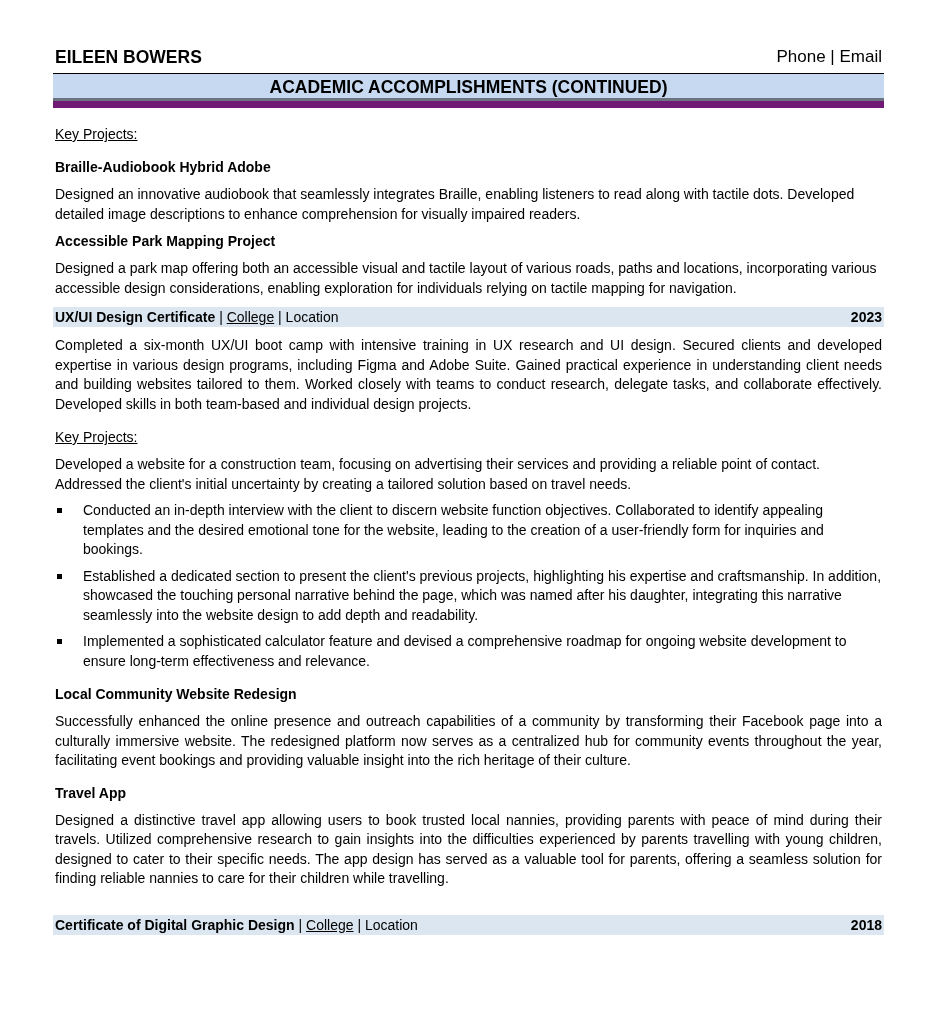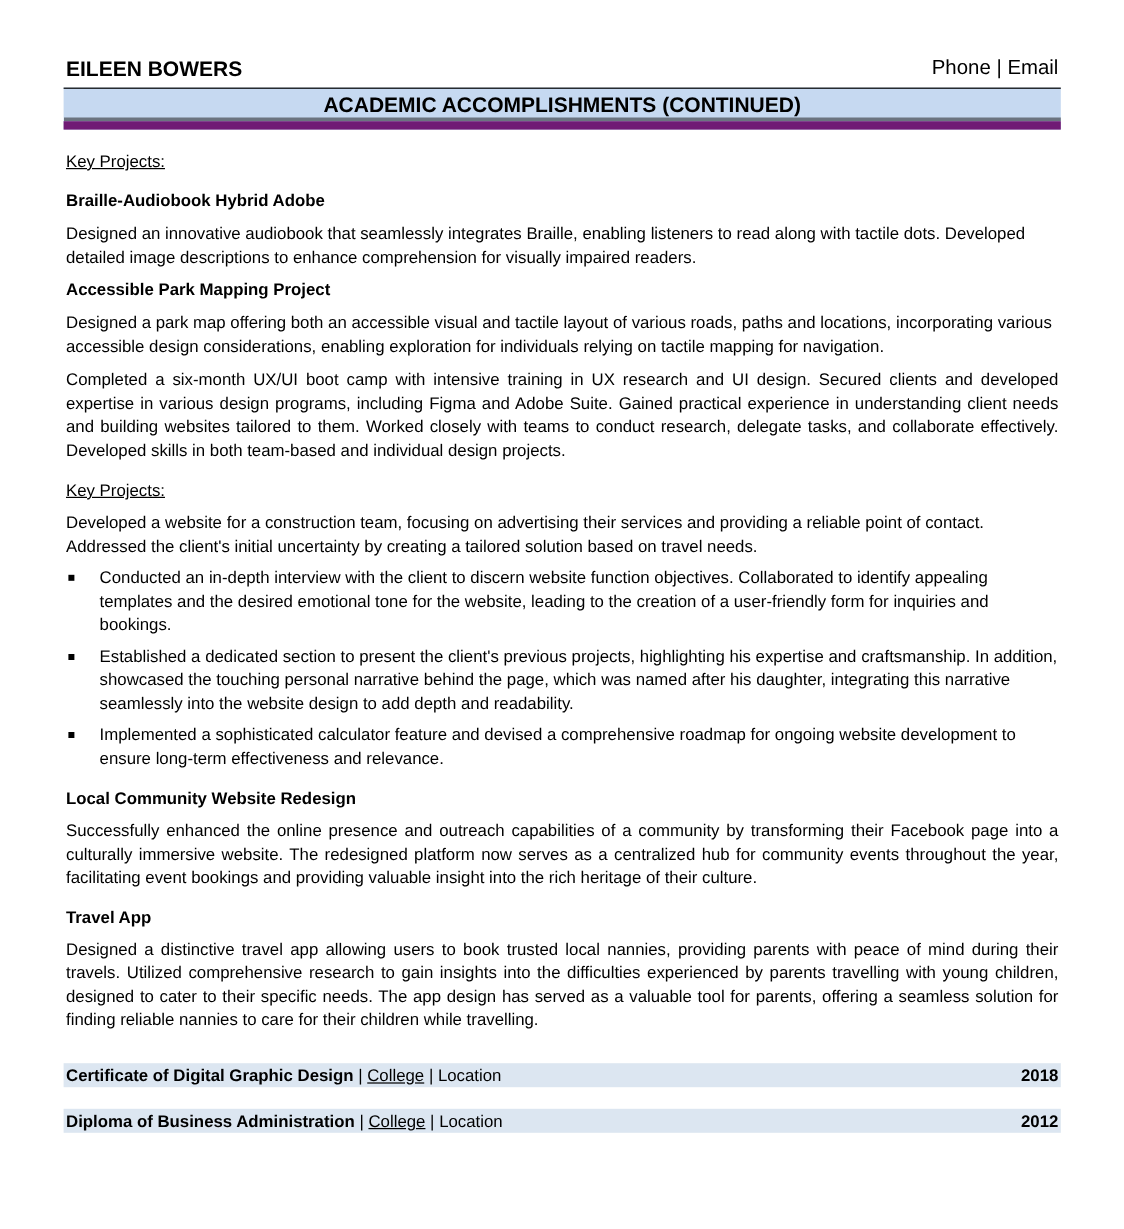--- a/index.html
+++ b/index.html
@@ -61,20 +61,26 @@
   <div>
     <div class="sub-label">Key Projects:</div>
 
     <div class="proj-title">Braille-Audiobook Hybrid Adobe</div>
     <div class="para">Designed an innovative audiobook that seamlessly integrates Braille, enabling listeners to read along with tactile dots. Developed detailed image descriptions to enhance comprehension for visually impaired readers.</div>
 
     <div class="proj-title" style="margin-top:9px">Accessible Park Mapping Project</div>
     <div class="para">Designed a park map offering both an accessible visual and tactile layout of various roads, paths and locations, incorporating various accessible design considerations, enabling exploration for individuals relying on tactile mapping for navigation.</div>
   </div>
 
+  <div class="cert-row" style="margin-top:9px">
+    <span>
+      <span class="cert-name">UX/UI Design Certificate</span><span> | </span><span class="cert-college">College</span><span> | </span><span>Location</span>
+    </span>
+    <span class="cert-year">2023</span>
+  </div>
 
   <div class="para justify" style="margin-top:9px">Completed a six-month UX/UI boot camp with intensive training in UX research and UI design. Secured clients and developed expertise in various design programs, including Figma and Adobe Suite. Gained practical experience in understanding client needs and building websites tailored to them. Worked closely with teams to conduct research, delegate tasks, and collaborate effectively. Developed skills in both team-based and individual design projects.</div>
 
   <div class="sub-label" style="margin-top:15px">Key Projects:</div>
 
   <div class="para">Developed a website for a construction team, focusing on advertising their services and providing a reliable point of contact. Addressed the client's initial uncertainty by creating a tailored solution based on travel needs.</div>
 
   <ul class="bullets">
     <li>
       <span class="bullet"></span>
@@ -96,20 +102,14 @@
   <div class="proj-title" style="margin-top:14px">Travel App</div>
   <div class="para justify">Designed a distinctive travel app allowing users to book trusted local nannies, providing parents with peace of mind during their travels. Utilized comprehensive research to gain insights into the difficulties experienced by parents travelling with young children, designed to cater to their specific needs. The app design has served as a valuable tool for parents, offering a seamless solution for finding reliable nannies to care for their children while travelling.</div>
 
   <div class="cert-row" style="margin-top:26px">
     <span>
       <span class="cert-name">Certificate of Digital Graphic Design</span><span> | </span><span class="cert-college">College</span><span> | </span><span>Location</span>
     </span>
     <span class="cert-year">2018</span>
   </div>
 
-  <div class="cert-row" style="margin-top:18px">
-    <span>
-      <span class="cert-name">Diploma of Business Administration</span><span> | </span><span class="cert-college">College</span><span> | </span><span>Location</span>
-    </span>
-    <span class="cert-year">2012</span>
-  </div>
 
 </div>
 
 </body></html>

